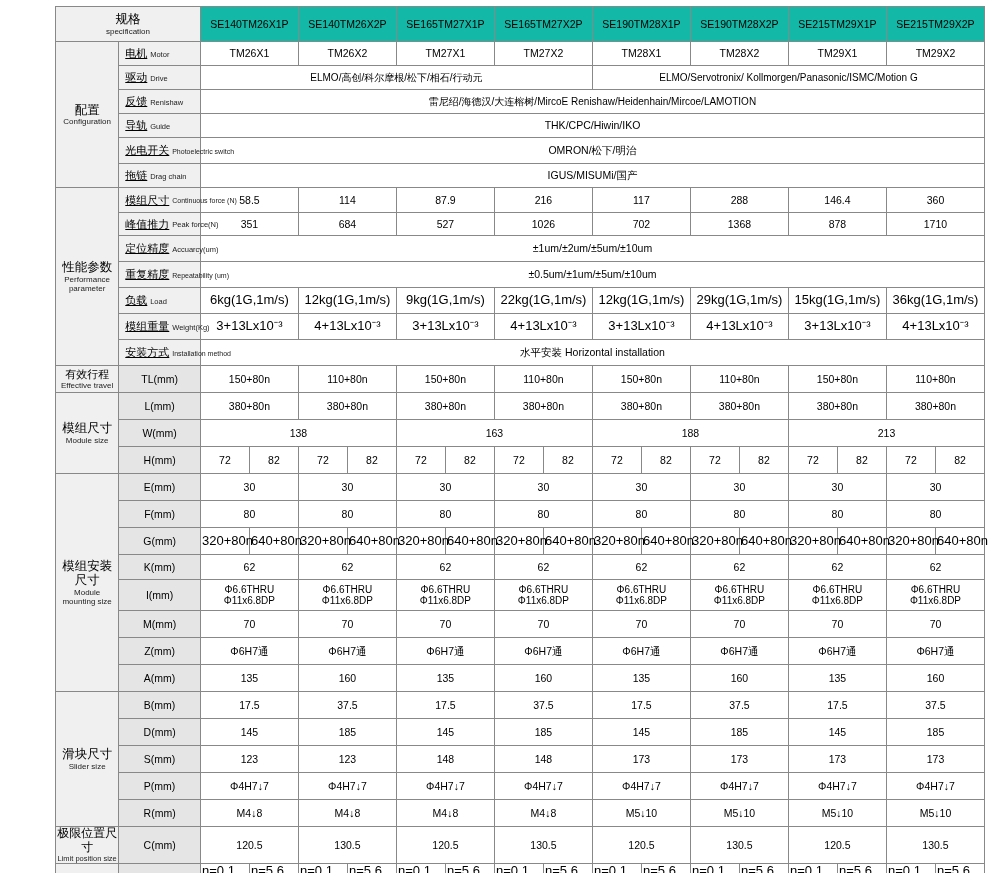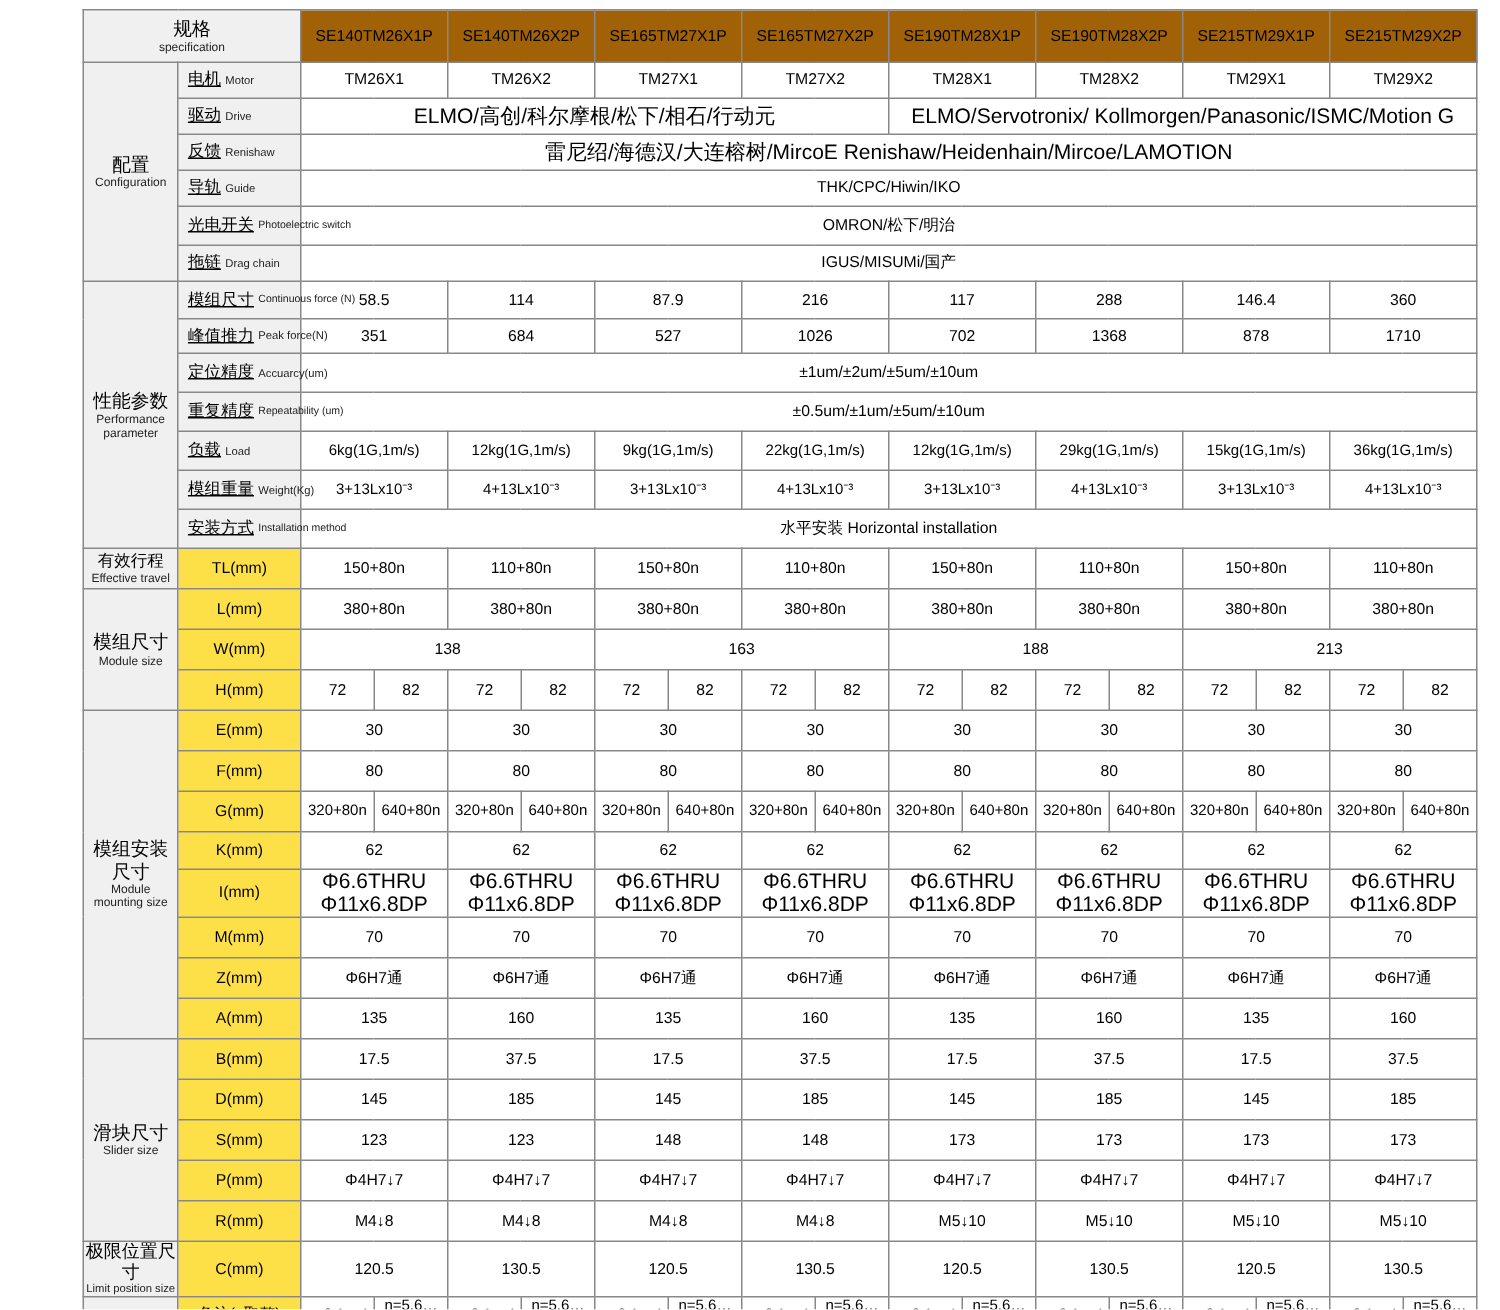--- a/index.html
+++ b/index.html
@@ -7,24 +7,24 @@
   #page{width:1000px;height:873px;position:relative;overflow:hidden;background:#fff;}
   table{border-collapse:collapse;table-layout:fixed;margin:6px 0 0 55px;width:930px;}
   td{border:1px solid #888;font-size:10.5px;text-align:center;vertical-align:middle;padding:0 1px;line-height:1.15;}
   .grp{background:#f0f0f0;font-size:12px;margin-top:40px;}
   .grp .cn{font-size:12.5px;display:block;}
   .grp .en{font-size:8px;display:block;color:#222;}
   .rowlab{background:#f0f0f0;text-align:left;padding-left:6px;white-space:nowrap;}
   .rowlab .cn{font-size:11px;text-decoration:underline;}
   .rowlab .en{font-size:7.5px;color:#222;}
   .rowlab .en.blk{display:inline-block;vertical-align:middle;line-height:1.0;}
-  .hdr{background:#a16207;font-size:10.5px;font-weight:normal;}
-  .center-lab{background:#fde047;text-align:center;}
-  .sm{font-size:14px;}
-  .xsm{font-size:10px;}
+  .hdr{background:#14b8a6;font-size:10.5px;font-weight:normal;}
+  .center-lab{background:#e5e5e5;text-align:center;}
+  .sm{font-size:10px;}
+  .xsm{font-size:13px;}
   .two-line{line-height:1.1;margin-top:36px;}
 </style>
 </head>
 <body>
 
 <div id="page">
 <table>
   <colgroup>
     <col style="width:62px">
         <col style="width:80px">

